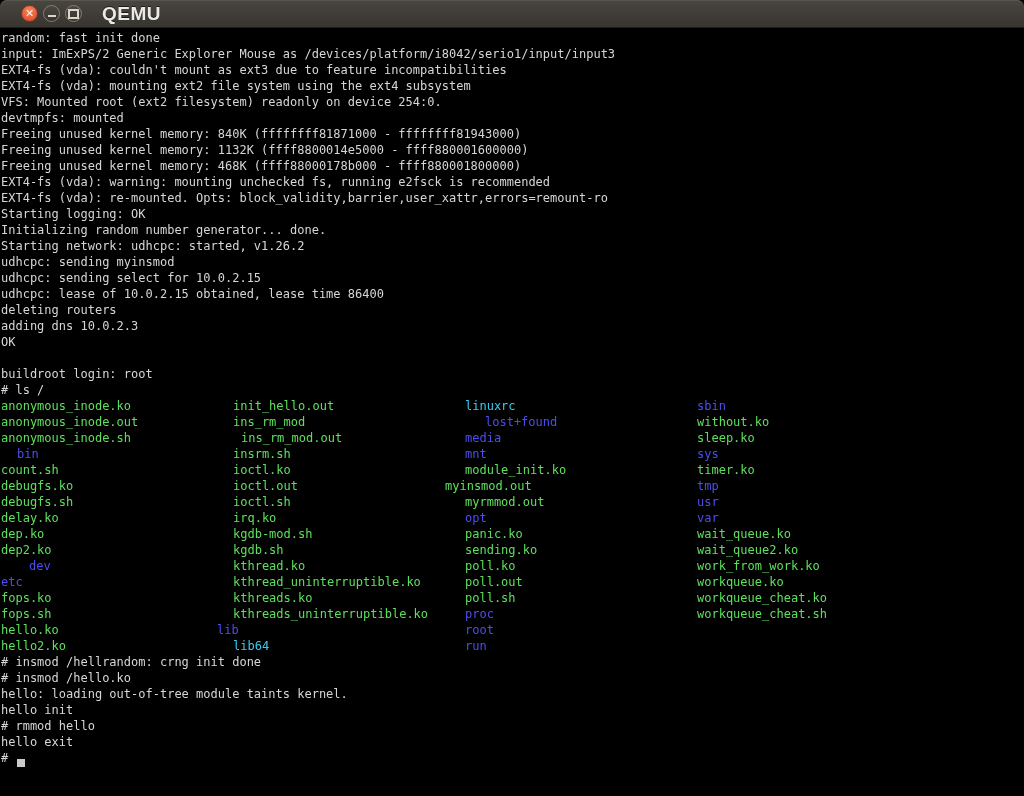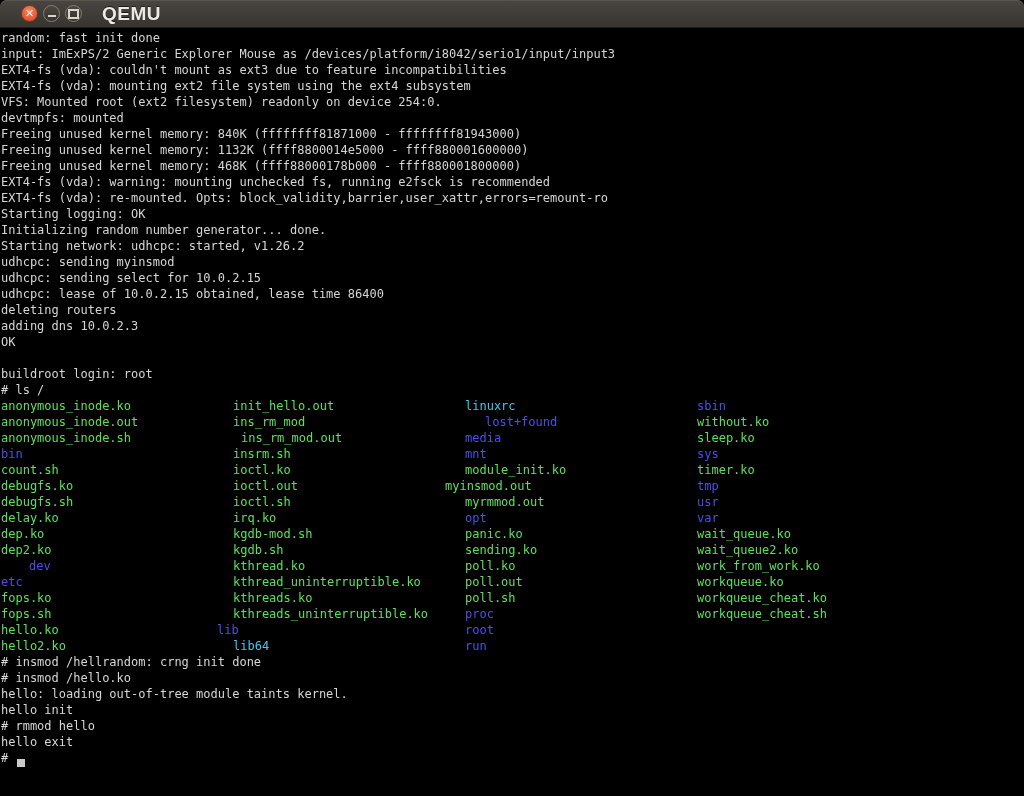--- a/index.html
+++ b/index.html
@@ -86,21 +86,21 @@
         <div class="t-line">udhcpc: lease of 10.0.2.15 obtained, lease time 86400</div>
         <div class="t-line">deleting routers</div>
         <div class="t-line">adding dns 10.0.2.3</div>
         <div class="t-line">OK</div>
         <div class="t-line"></div>
         <div class="t-line">buildroot login: root</div>
         <div class="t-line"># ls /</div>
         <div class="t-line"><span class="ls-cell c-executable" style="left: 0px;">anonymous_inode.ko</span><span class="ls-cell c-executable" style="left: 232px;">init_hello.out</span><span class="ls-cell c-symlink" style="left: 464px;">linuxrc</span><span class="ls-cell c-directory" style="left: 696px;">sbin</span></div>
         <div class="t-line"><span class="ls-cell c-executable" style="left: 0px;">anonymous_inode.out</span><span class="ls-cell c-executable" style="left: 232px;">ins_rm_mod</span><span class="ls-cell c-directory" style="left: 484px;">lost+found</span><span class="ls-cell c-executable" style="left: 696px;">without.ko</span></div>
         <div class="t-line"><span class="ls-cell c-executable" style="left: 0px;">anonymous_inode.sh</span><span class="ls-cell c-executable" style="left: 240px;">ins_rm_mod.out</span><span class="ls-cell c-directory" style="left: 464px;">media</span><span class="ls-cell c-executable" style="left: 696px;">sleep.ko</span></div>
-        <div class="t-line"><span class="ls-cell c-directory" style="left: 0px;">bin</span><span class="ls-cell c-executable" style="left: 232px;">insrm.sh</span><span class="ls-cell c-directory" style="left: 464px;">mnt</span><span class="ls-cell c-directory" style="left: 696px;">sys</span></div>
+        <div class="t-line"><span class="ls-cell c-directory" style="left: 16px;">bin</span><span class="ls-cell c-executable" style="left: 232px;">insrm.sh</span><span class="ls-cell c-directory" style="left: 464px;">mnt</span><span class="ls-cell c-directory" style="left: 696px;">sys</span></div>
         <div class="t-line"><span class="ls-cell c-executable" style="left: 0px;">count.sh</span><span class="ls-cell c-executable" style="left: 232px;">ioctl.ko</span><span class="ls-cell c-executable" style="left: 464px;">module_init.ko</span><span class="ls-cell c-executable" style="left: 696px;">timer.ko</span></div>
         <div class="t-line"><span class="ls-cell c-executable" style="left: 0px;">debugfs.ko</span><span class="ls-cell c-executable" style="left: 232px;">ioctl.out</span><span class="ls-cell c-executable" style="left: 444px;">myinsmod.out</span><span class="ls-cell c-directory" style="left: 696px;">tmp</span></div>
         <div class="t-line"><span class="ls-cell c-executable" style="left: 0px;">debugfs.sh</span><span class="ls-cell c-executable" style="left: 232px;">ioctl.sh</span><span class="ls-cell c-executable" style="left: 464px;">myrmmod.out</span><span class="ls-cell c-directory" style="left: 696px;">usr</span></div>
         <div class="t-line"><span class="ls-cell c-executable" style="left: 0px;">delay.ko</span><span class="ls-cell c-executable" style="left: 232px;">irq.ko</span><span class="ls-cell c-directory" style="left: 464px;">opt</span><span class="ls-cell c-directory" style="left: 696px;">var</span></div>
         <div class="t-line"><span class="ls-cell c-executable" style="left: 0px;">dep.ko</span><span class="ls-cell c-executable" style="left: 232px;">kgdb-mod.sh</span><span class="ls-cell c-executable" style="left: 464px;">panic.ko</span><span class="ls-cell c-executable" style="left: 696px;">wait_queue.ko</span></div>
         <div class="t-line"><span class="ls-cell c-executable" style="left: 0px;">dep2.ko</span><span class="ls-cell c-executable" style="left: 232px;">kgdb.sh</span><span class="ls-cell c-executable" style="left: 464px;">sending.ko</span><span class="ls-cell c-executable" style="left: 696px;">wait_queue2.ko</span></div>
         <div class="t-line"><span class="ls-cell c-directory" style="left: 0px; padding-left: 28px;">dev</span><span class="ls-cell c-executable" style="left: 232px;">kthread.ko</span><span class="ls-cell c-executable" style="left: 464px;">poll.ko</span><span class="ls-cell c-executable" style="left: 696px;">work_from_work.ko</span></div>
         <div class="t-line"><span class="ls-cell c-directory" style="left: 0px;">etc</span><span class="ls-cell c-executable" style="left: 232px;">kthread_uninterruptible.ko</span><span class="ls-cell c-executable" style="left: 464px;">poll.out</span><span class="ls-cell c-executable" style="left: 696px;">workqueue.ko</span></div>
         <div class="t-line"><span class="ls-cell c-executable" style="left: 0px;">fops.ko</span><span class="ls-cell c-executable" style="left: 232px;">kthreads.ko</span><span class="ls-cell c-executable" style="left: 464px;">poll.sh</span><span class="ls-cell c-executable" style="left: 696px;">workqueue_cheat.ko</span></div>
         <div class="t-line"><span class="ls-cell c-executable" style="left: 0px;">fops.sh</span><span class="ls-cell c-executable" style="left: 232px;">kthreads_uninterruptible.ko</span><span class="ls-cell c-directory" style="left: 464px;">proc</span><span class="ls-cell c-executable" style="left: 696px;">workqueue_cheat.sh</span></div>

